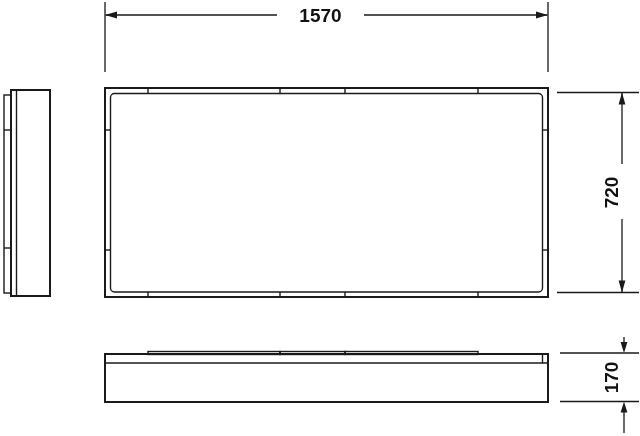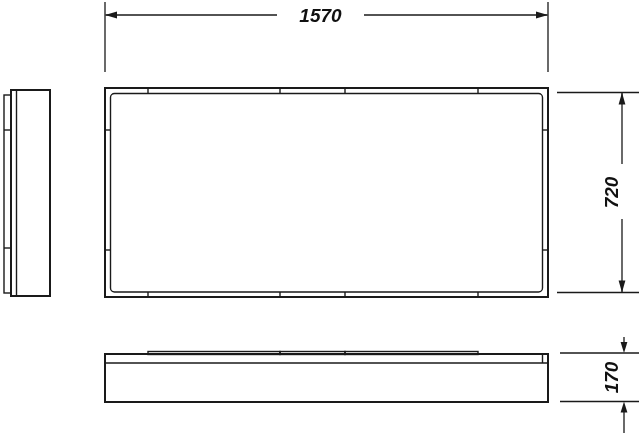--- a/index.html
+++ b/index.html
@@ -2,21 +2,20 @@
 <html><head>
 <meta charset="utf-8">
 <style>
   html, body { margin: 0; padding: 0; background: #ffffff; }
   .stage {
     position: relative;
     width: 640px;
     height: 436px;
     background: #ffffff;
     overflow: hidden;
-    font-style: italic;
   }
   svg { display: block; }
   .ln   { stroke: #1a1a1a; stroke-width: 1.4; fill: none; }
   .thick{ stroke-width: 2; }
   .dim  { stroke: #1a1a1a; stroke-width: 1.3; fill: none; }
   .arrow{ fill: #1a1a1a; stroke: none; }
   .dimtext {
     font-family: "Liberation Sans", "DejaVu Sans", sans-serif;
     font-weight: 700;
     font-size: 19px;

